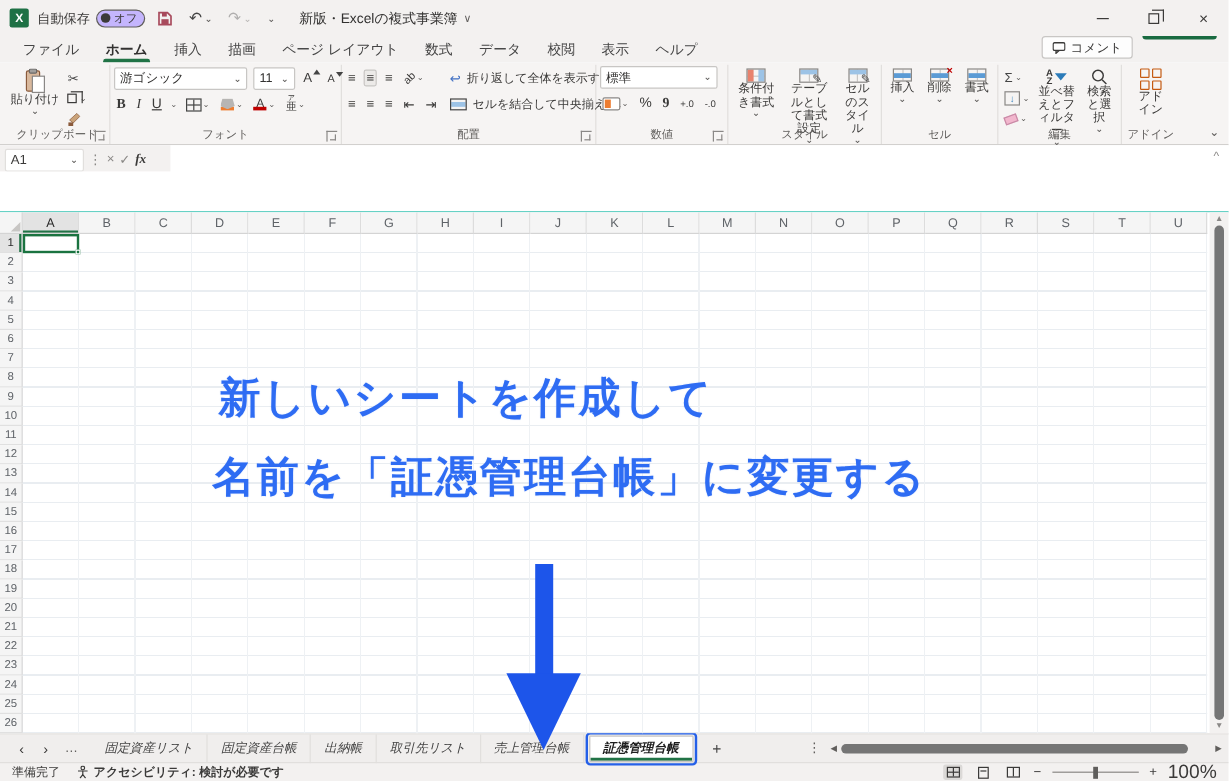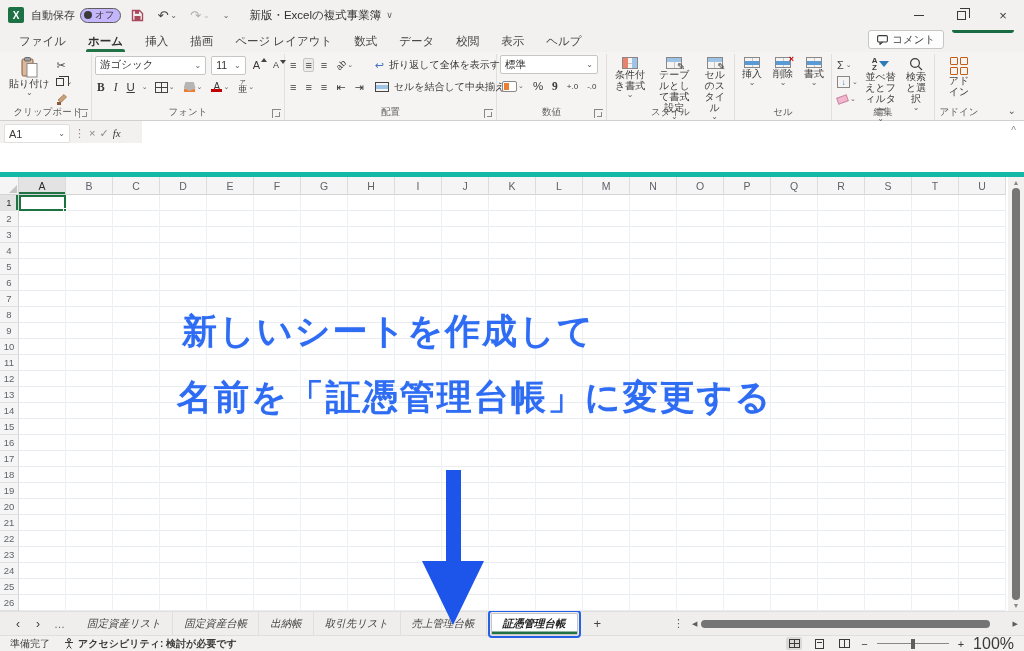--- a/index.html
+++ b/index.html
@@ -83,27 +83,27 @@
   .adn{position:relative;font-size:9px;}
   .adn::after{content:'';position:absolute;top:1px;right:-5px;border-left:3px solid transparent;border-right:3px solid transparent;border-top:4px solid #444;}
   .alico{font-size:11px;color:#3b3a39;padding:0 1px;border:1px solid transparent;border-radius:2px;}
   .alico.boxed{border-color:#c8c6c4;background:#eceae8;}
   .rot{display:inline-block;transform:rotate(-45deg);font-size:9px;color:#3b3a39;}
   .wrapico{color:#4472c4;font-size:11px;}
   .mergeico{width:14px;height:10px;border:1px solid #444;background:linear-gradient(#9dc3e6,#9dc3e6) center/100% 4px no-repeat;display:inline-block;}
   .smalllbl{font-size:10px;color:#3b3a39;white-space:nowrap;}
 
   
-  .fband{height:56px;border-bottom:5px solid #14b8a6;display:flex;background:#fff;position:relative;flex-direction:column;}
+  .fband{height:56px;border-bottom:1px solid #14b8a6;display:flex;background:#fff;position:relative;flex-direction:column;}
   .fleft{width:142px;background:#f3f1f0;display:flex;align-items:flex-start;gap:4px;padding:3px 0 0 4px;flex-shrink:0;}
   .namebox{width:66px;height:19px;background:#fff;border:1px solid #e1dfdd;border-radius:2px;display:flex;align-items:center;justify-content:space-between;padding:0 4px;font-size:11px;}
   .namebox .car{font-size:8px;color:#605e5c;}
   .vdots{color:#8a8886;font-size:11px;padding-top:3px;}
   .fbtn{color:#8a8886;font-size:11px;padding-top:3px;}
-  .fx{font-style:italic;font-family:"Liberation Serif","DejaVu Serif",serif;color:#3b3a39;font-weight:normal;}
+  .fx{font-style:italic;font-family:"Liberation Serif","DejaVu Serif",serif;color:#3b3a39;font-weight:bold;}
   .finput{flex:1;background:#fff;}
   .fcollapse{position:absolute;right:8px;top:4px;color:#8a8886;font-size:10px;}
 
   
   .sheet{position:relative;height:434px;background:#fff;}
   .hdrrow{height:18px;display:flex;}
   .corner{width:19px;height:18px;background:#f5f5f5;border-right:1px solid #d4d4d4;border-bottom:1px solid #d4d4d4;position:relative;}
   .corner::after{content:'';position:absolute;right:1px;bottom:1px;border-left:8px solid transparent;border-bottom:8px solid #c8c6c4;}
   .colhs{display:flex;}
   .colh{width:47px;height:18px;background:#f5f5f5;border-right:1px solid #dcdcdc;border-bottom:1px solid #d4d4d4;display:flex;align-items:center;justify-content:center;font-size:10.5px;color:#5f6368;}

